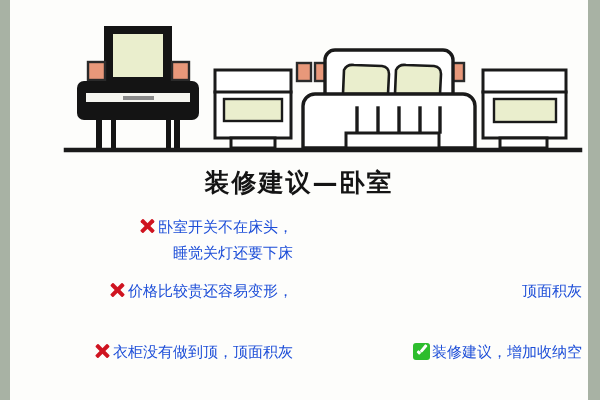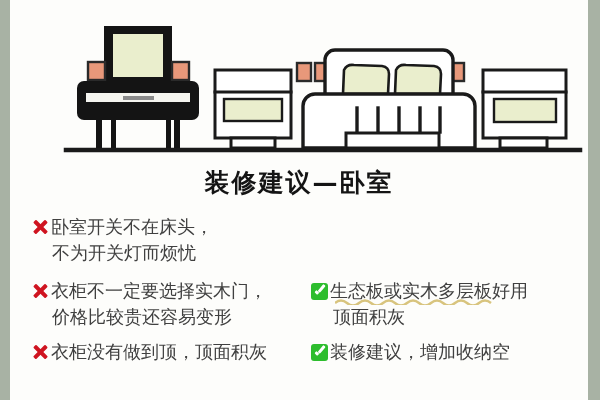--- a/index.html
+++ b/index.html
@@ -48,26 +48,27 @@
     left:14px;right:6px;
   }
   .col.left .item{left:20px;}
   .col.right .item{left:12px;}
   .item-1{top:8px;}
   .item-2{top:72px;}
   .item-3{top:133px;}
 
   .line{
     display:block;
-    font-size:18px;
+    font-size:15px;
     line-height:26px;
-    color:#404040;
+    color:#1d4ed8;
     white-space:nowrap;
     font-family:"DejaVu Sans","Liberation Sans",sans-serif;
     position:relative;
+    text-align:right;
   }
   .line.indent{padding-left:22px;}
   .mark{
     display:inline-block;
     width:20px;height:20px;
     vertical-align:-4px;
     margin-right:1px;
   }
   
   .x-icon{position:relative;}
@@ -167,44 +168,36 @@
     </div>
 
     <div id="title">装修建议—卧室</div>
 
     <div id="cols">
 
       <div class="col left">
 
         <div class="item item-1">
           <span class="line"><i class="mark x-icon"></i><span>卧室开关不在床头，</span></span>
-          <span class="line indent">不为开关灯而烦忧</span>
+          <span class="line indent">睡觉关灯还要下床</span>
         </div>
 
         <div class="item item-2">
-          <span class="line"><i class="mark x-icon"></i><span>衣柜不一定要选择实木门，</span></span>
-          <span class="line indent">价格比较贵还容易变形</span>
+          <span class="line"><i class="mark x-icon"></i><span>价格比较贵还容易变形，</span></span>
         </div>
 
         <div class="item item-3">
           <span class="line"><i class="mark x-icon"></i><span>衣柜没有做到顶，顶面积灰</span></span>
         </div>
       </div>
 
       <div class="col right">
 
 
         <div class="item item-2">
-          <span class="line"><i class="mark check-icon"></i><span>生态板或实木多层板好用</span>
-            <span class="wavy">
-                <svg width="168" height="7" viewBox="0 0 168 7">
-                  <path d="M0 5 Q6 0 12 5 T24 5 T36 5 T48 5 T60 5 T72 5 T84 5 T96 5 T108 5 T120 5 T132 5 T144 5 T156 5" fill="none" stroke="#d8c47e" stroke-width="2.4"></path>
-                </svg>
-              </span>
-          </span>
           <span class="line indent">顶面积灰</span>
         </div>
 
         <div class="item item-3">
           <span class="line"><i class="mark check-icon"></i><span>装修建议，增加收纳空</span></span>
         </div>
       </div>
 
     </div>
   </div>

